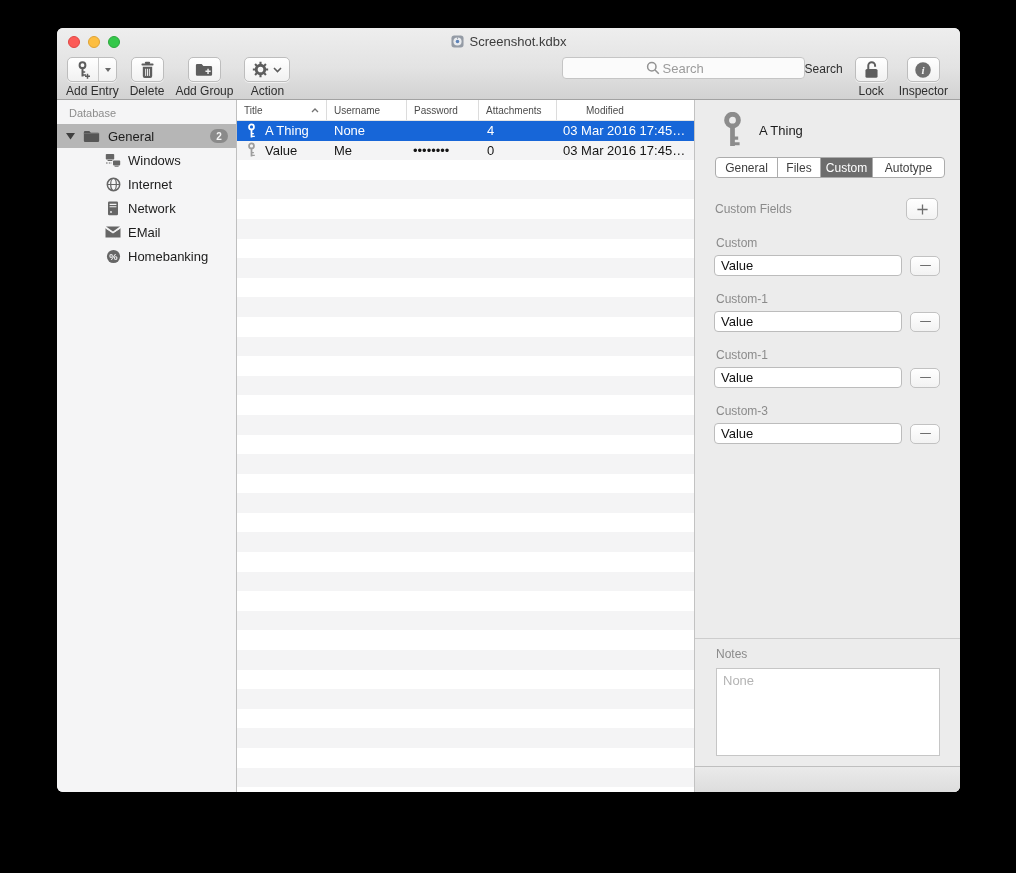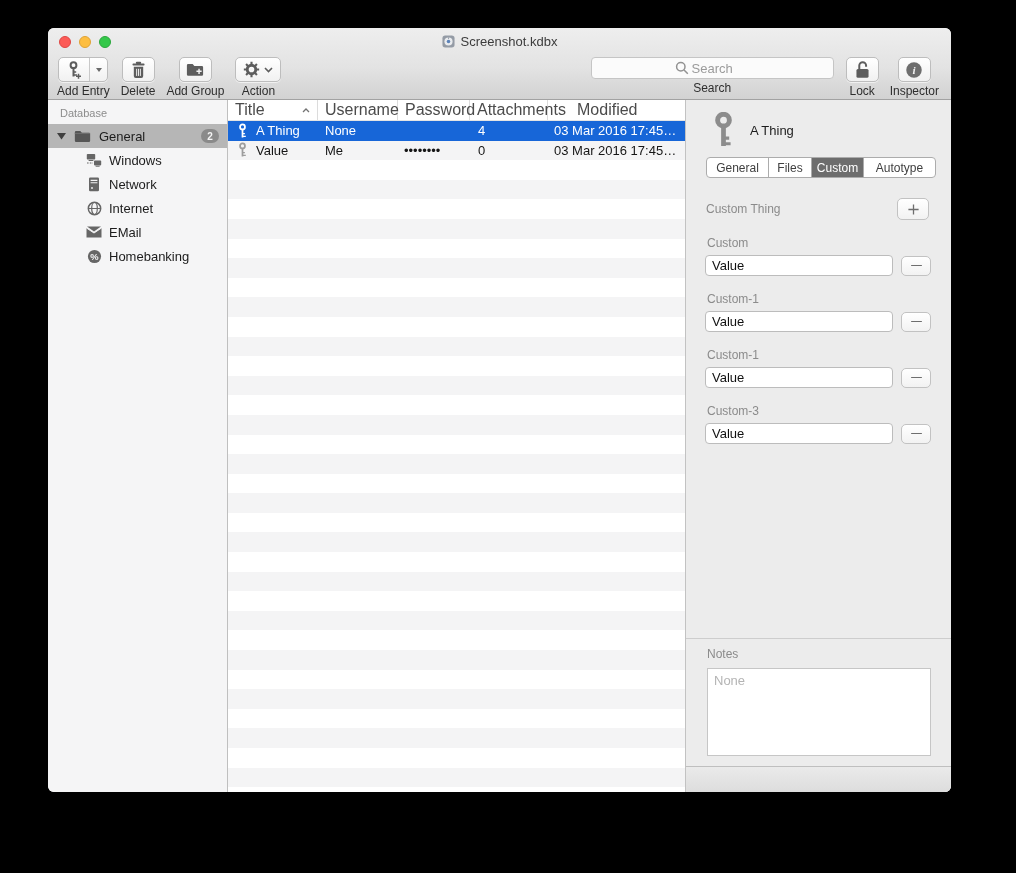--- a/index.html
+++ b/index.html
@@ -1,17 +1,17 @@
 <!DOCTYPE html>
 <html><head>
 <meta charset="utf-8">
 <style>
   html,body{margin:0;padding:0;background:#000;width:1016px;height:873px;overflow:hidden;
     font-family:"Liberation Sans",sans-serif;-webkit-font-smoothing:antialiased;}
-  .window{position:absolute;left:48px;top:28px;width:903px;height:764px;border-radius:6px;
+  .window{position:absolute;left:57px;top:28px;width:903px;height:764px;border-radius:6px;
     overflow:hidden;background:#ececec;box-shadow:0 12px 32px rgba(0,0,0,.6),0 0 0 1px rgba(0,0,0,.35);}
   
   .chrome{height:71px;background:linear-gradient(180deg,#eeeeee 0%,#e3e3e3 55%,#d2d2d2 100%);
     border-bottom:1px solid #a2a2a2;position:relative;}
   .titlebar{height:27px;position:relative;}
   .traffic{position:absolute;left:11px;top:8px;display:flex;gap:8px;}
   .tl{width:12px;height:12px;border-radius:50%;box-sizing:border-box;}
   .tl.red{background:#fc5b57;border:1px solid #df4744;}
   .tl.yellow{background:#fdbe41;border:1px solid #dfa336;}
   .tl.green{background:#34c84a;border:1px solid #2ca73d;}
@@ -22,47 +22,47 @@
   .tb-label{font-size:12px;color:#2e2e2e;margin-top:2px;white-space:nowrap;}
   .tb-btn{height:23px;border:1px solid #bdbdbd;border-radius:5px;background:linear-gradient(#ffffff,#f1f1f1);
     display:flex;align-items:center;justify-content:center;color:#5d5d5d;box-shadow:0 1px 0 rgba(255,255,255,.6);}
   .seg-split{display:flex;align-items:stretch;}
   .seg-main{width:30px;display:flex;align-items:center;justify-content:center;position:relative;}
   .seg-arrow{width:17px;border-left:1px solid #c9c9c9;display:flex;align-items:center;justify-content:center;}
   .tb-single{width:31px;}
   .tb-action{width:44px;gap:4px;}
   .arrow-down{width:0;height:0;border-left:3.5px solid transparent;border-right:3.5px solid transparent;border-top:4.5px solid #6a6a6a;}
   .tb-spacer{flex:1;}
-  .search-item{display:flex;flex-direction:column;align-items:center;margin-right:12px;}
+  .search-item{display:flex;flex-direction:row;align-items:center;margin-right:12px;}
   .search-field{position:relative;width:243px;height:22px;}
   .search-field input{width:100%;height:100%;box-sizing:border-box;border:1px solid #c5c5c5;border-radius:4px;
     background:#fbfbfb;text-align:center;font-size:13px;color:#333;outline:none;
     font-family:"Liberation Sans",sans-serif;}
   .search-field input::placeholder{color:#9b9b9b;}
   .search-mag{position:absolute;left:calc(50% - 37px);top:4px;pointer-events:none;}
   
   .content{position:absolute;top:72px;bottom:0;left:0;right:0;display:flex;}
   
   .sidebar{width:179px;background:#f5f5f6;border-right:1px solid #bfbfbf;box-sizing:content-box;
     padding-top:7px;flex:none;}
   .sb-header{font-size:11px;color:#8c8c8c;padding:0 0 5px 12px;}
   .sb-row{height:24px;display:flex;align-items:center;font-size:13px;color:#1c1c1c;}
   .sb-group{background:#b6b6b6;}
   .sb-disc{margin-left:9px;width:9px;display:flex;}
   .sb-folder{margin-left:8px;display:flex;}
   .sb-group-label{margin-left:8px;flex:1;}
   .badge{margin-right:8px;min-width:8px;padding:0 5px;height:14px;border-radius:8px;background:#8a8a8a;
     color:#f4f4f4;font-size:10px;font-weight:bold;display:flex;align-items:center;justify-content:center;}
-  .sb-item{padding-left:38px;}
+  .sb-item{margin-left:48px;}
   .sb-item .sb-ic{display:flex;width:16px;justify-content:center;color:#636363;}
   .sb-item span.lbl{margin-left:7px;}
   
   .tablepane{width:457px;background:#fff;border-right:1px solid #c2c2c2;flex:none;display:flex;flex-direction:column;overflow:hidden;}
   .thead{height:20px;display:flex;border-bottom:1px solid #e4e4e4;background:#fff;flex:none;}
-  .th{font-size:16px;color:#4b4b4b;display:flex;align-items:center;border-right:1px solid #dcdcdc;
+  .th{font-size:10px;color:#4b4b4b;display:flex;align-items:center;border-right:1px solid #dcdcdc;
     box-sizing:border-box;padding-left:7px;}
   .th:last-child{border-right:none;margin-left:22px;}
   .th .sortcaret{margin-left:auto;margin-right:7px;display:flex;}
   .c-title{width:90px;box-sizing:border-box;}
   .c-user{width:80px;box-sizing:border-box;}
   .c-pass{width:72px;box-sizing:border-box;}
   .c-att{width:78px;box-sizing:border-box;}
   .c-mod{flex:1;box-sizing:border-box;}
   .tbody{flex:1;overflow:hidden;}
   .trow{height:19.6px;display:flex;align-items:center;font-size:13px;color:#161616;}
@@ -283,39 +283,39 @@
               <rect x="8" y="7.6" width="7.2" height="4.8" rx="0.8" fill="#666"></rect>
               <rect x="9.6" y="12.8" width="4" height="0.9" fill="#666"></rect>
               <line x1="1" y1="10" x2="7" y2="10" stroke="#666" stroke-width="1.1" stroke-dasharray="1.6 1.2"></line>
             </svg>
         </span>
         <span class="lbl">Windows</span>
       </div>
 
       <div class="sb-row sb-item">
         <span class="sb-ic">
+          <svg width="15" height="15" viewBox="0 0 16 16">
+              <circle cx="8" cy="8" r="6.6" fill="none" stroke="#666" stroke-width="1.6"></circle>
+              <line x1="1.6" y1="8" x2="14.4" y2="8" stroke="#666" stroke-width="1.3"></line>
+              <ellipse cx="8" cy="8" rx="3" ry="6.4" fill="none" stroke="#666" stroke-width="1.3"></ellipse>
+            </svg>
+        </span>
+        <span class="lbl">Internet</span>
+      </div>
+
+      <div class="sb-row sb-item">
+        <span class="sb-ic">
           <svg width="12" height="15" viewBox="0 0 12 15">
               <rect x="1" y="0.6" width="10" height="13.6" rx="1.2" fill="#666"></rect>
               <line x1="2.6" y1="3.4" x2="9.4" y2="3.4" stroke="#f5f5f6" stroke-width="1.1"></line>
               <line x1="2.6" y1="5.8" x2="9.4" y2="5.8" stroke="#f5f5f6" stroke-width="1.1"></line>
               <circle cx="4" cy="11" r="0.9" fill="#f5f5f6"></circle>
             </svg>
         </span>
         <span class="lbl">Network</span>
-      </div>
-
-      <div class="sb-row sb-item">
-        <span class="sb-ic">
-          <svg width="15" height="15" viewBox="0 0 16 16">
-              <circle cx="8" cy="8" r="6.6" fill="none" stroke="#666" stroke-width="1.6"></circle>
-              <line x1="1.6" y1="8" x2="14.4" y2="8" stroke="#666" stroke-width="1.3"></line>
-              <ellipse cx="8" cy="8" rx="3" ry="6.4" fill="none" stroke="#666" stroke-width="1.3"></ellipse>
-            </svg>
-        </span>
-        <span class="lbl">Internet</span>
       </div>
 
       <div class="sb-row sb-item">
         <span class="sb-ic">
           <svg width="16" height="12" viewBox="0 0 16 12">
               <path d="M0.5 2 L8 7 L15.5 2 L15.5 11.5 L0.5 11.5 Z" fill="#666"></path>
               <path d="M1 0.5 h14 L8 5.6 Z" fill="#666"></path>
               <path d="M0.5 2 L8 7 L15.5 2" fill="none" stroke="#f5f5f6" stroke-width="1"></path>
             </svg>
         </span>
@@ -449,21 +449,21 @@
       </div>
 
       <div class="tabs">
           <div class="tab" style="width: 62px;">General</div>
           <div class="tab" style="width: 43px;">Files</div>
           <div class="tab sel" style="width: 52px;">Custom</div>
           <div class="tab" style="width: 71px;">Autotype</div>
         </div>
 
       <div class="cf-header">
-        <span class="cf-label">Custom Thing</span>
+        <span class="cf-label">Custom Fields</span>
         <div class="sq-btn">
           <span>
             <svg width="13" height="13" viewBox="0 0 14 14">
                 <line x1="7" y1="1.5" x2="7" y2="12.5" stroke="#6e6e6e" stroke-width="1.4"></line>
                 <line x1="1.5" y1="7" x2="12.5" y2="7" stroke="#6e6e6e" stroke-width="1.4"></line>
               </svg>
           </span>
         </div>
       </div>
 

